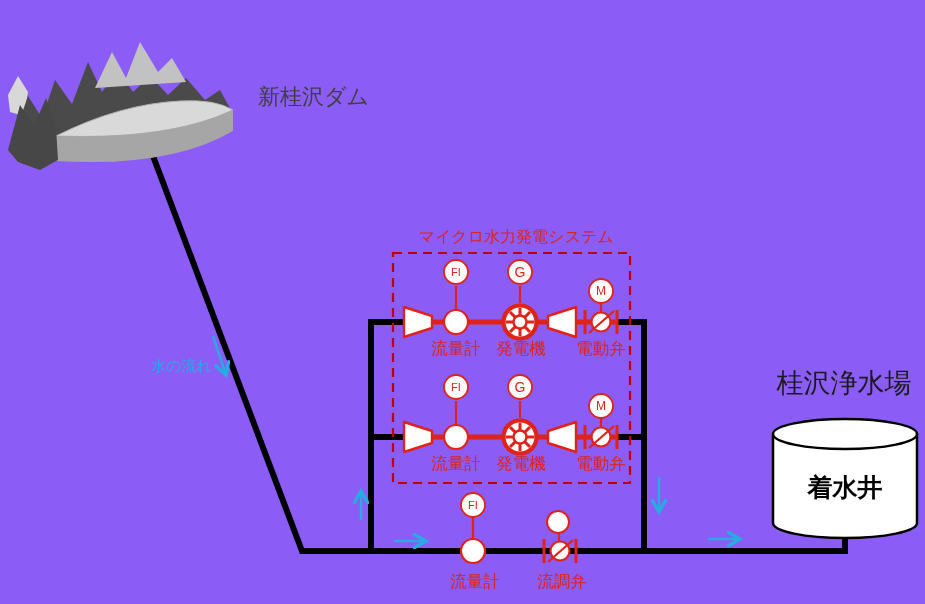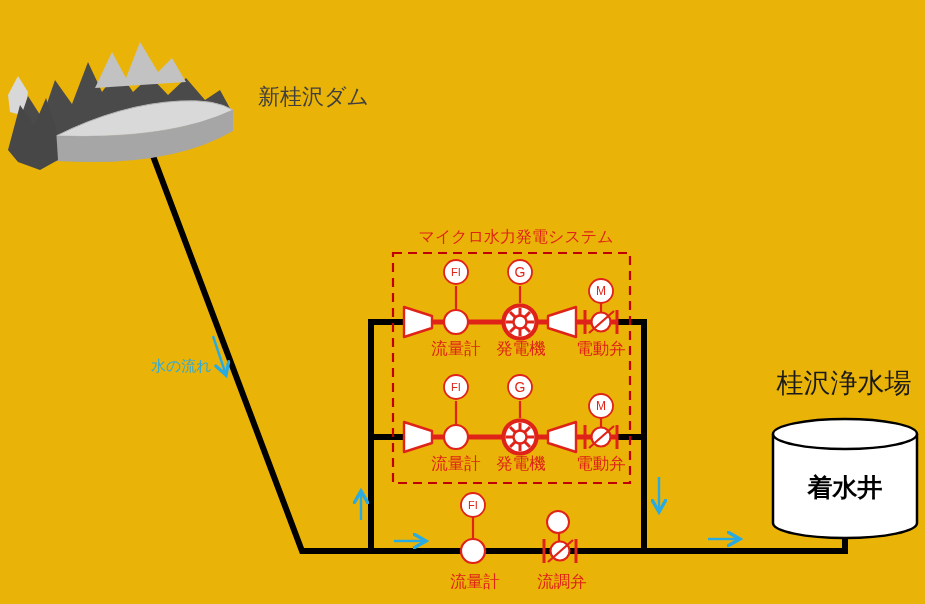--- a/index.html
+++ b/index.html
@@ -1,16 +1,16 @@
 <!DOCTYPE html>
 <html><head>
 <meta charset="utf-8">
 <style>
   html,body{margin:0;padding:0;background:#ffffff;}
-  .stage{position:relative;width:925px;height:604px;background:#eab308;overflow:hidden;
+  .stage{position:relative;width:925px;height:604px;background:#8b5cf6;overflow:hidden;
          font-family:"Liberation Sans",sans-serif;}
   svg text{font-family:"Liberation Sans",sans-serif;}
   .lbl-red{fill:#df2318;font-size:16.5px;}
   .tag-red{fill:#df2318;}
   .lbl-blue{fill:#29abe2;font-size:15px;}
   .lbl-dam{fill:#3f3f3f;font-size:22px;}
   .lbl-plant{fill:#1a1a1a;font-size:27px;}
   .lbl-tank{fill:#000000;font-size:25px;font-weight:bold;}
   .ttl-red{fill:#df2318;font-size:16px;}
 </style>

